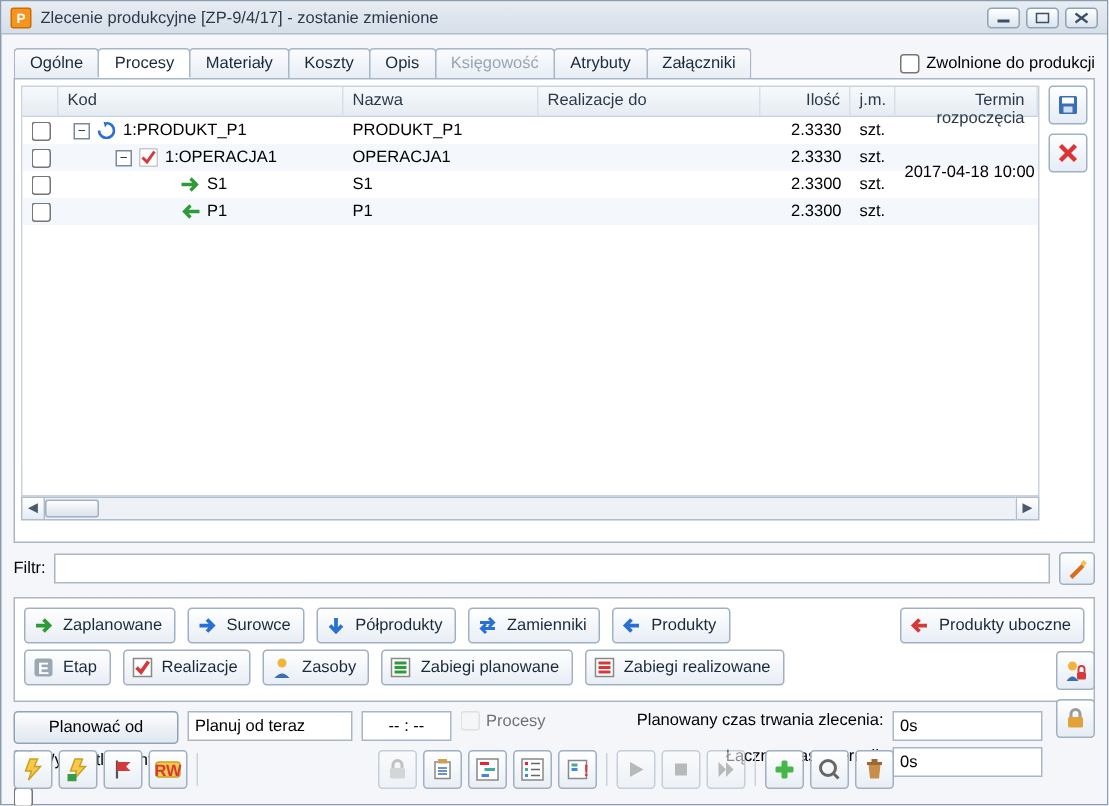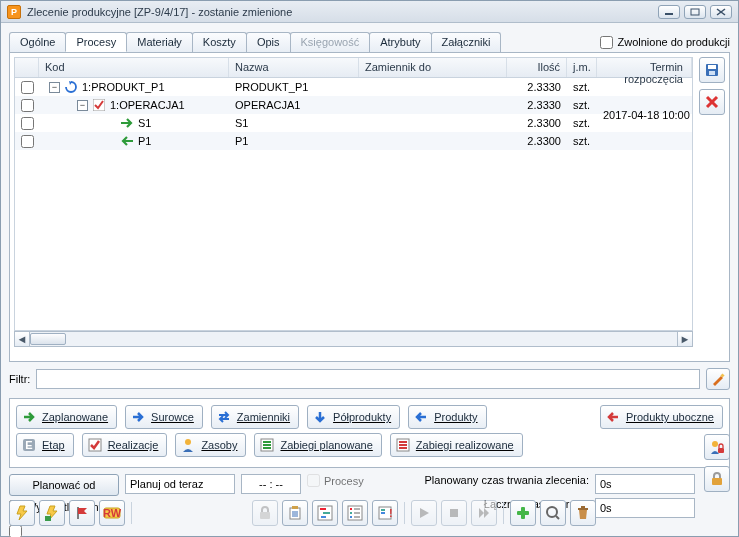--- a/index.html
+++ b/index.html
@@ -38,21 +38,21 @@
   .gc.nazwa{width:130px;} .gc.zam{width:148px;} .gc.qty{width:60px;text-align:right;} .gc.jm{width:30px;} .gc.term{flex:1;text-align:right;padding-right:8px;margin-top:20px;}
   .tree-toggle{width:11px;height:11px;border:1px solid #7a8a9a;background:#fff;display:inline-flex;align-items:center;justify-content:center;font-size:9px;line-height:1;margin-right:4px;color:#333;}
   .ic{width:14px;height:14px;display:inline-flex;align-items:center;justify-content:center;margin-right:4px;}
   .hscroll{position:absolute;left:4px;right:36px;bottom:14px;height:16px;display:flex;align-items:center;}
   .hscroll .arr{width:16px;height:16px;border:1px solid #b0bdcb;background:linear-gradient(#fff,#e5ecf4);display:flex;align-items:center;justify-content:center;color:#4a5a6a;}
   .hscroll .track{flex:1;height:16px;border-top:1px solid #b0bdcb;border-bottom:1px solid #b0bdcb;background:#eef2f7;position:relative;}
   .hscroll .thumb{position:absolute;left:0;width:36px;top:1px;bottom:1px;border:1px solid #9fb0c2;border-radius:2px;background:linear-gradient(#fdfdfe,#dbe3ec);}
   .filter-row{display:flex;align-items:center;margin-top:6px;gap:6px;}
   .filter-row input[type=text]{flex:1;height:20px;border:1px solid #a8b6c5;padding:2px 4px;}
   .btns-area{border:1px solid #a8b6c5;background:#fff;margin-top:8px;padding:6px;}
-  .btn-row{display:flex;gap:8px;flex-wrap:wrap;margin-bottom:4px;text-decoration:underline;}
+  .btn-row{display:flex;gap:8px;flex-wrap:wrap;margin-bottom:4px;}
   .ibtn{display:flex;align-items:center;height:24px;border:1px solid #9fb0c2;border-radius:3px;background:linear-gradient(#fff,#e8eef5);padding:0 8px 0 3px;color:#1a2a3a;gap:4px;}
   .ibtn .ic16{width:18px;height:18px;display:flex;align-items:center;justify-content:center;}
   .lower{margin-top:6px;display:flex;gap:10px;}
   .lower-left{width:370px;}
   .lower-right{flex:1;}
   .field-row{display:flex;align-items:flex-start;gap:6px;margin-bottom:4px;}
   .push-btn{height:22px;min-width:110px;border:1px solid #8fa3b7;border-radius:3px;background:linear-gradient(#fdfdfe,#dfe7f0);padding:0 10px;}
   .txt{height:20px;border:1px solid #a8b6c5;padding:2px 4px;background:#fff;}
   .ro-label{text-align:right;min-width:200px;}
   .toolbar-bottom{position:absolute;left:8px;right:8px;bottom:8px;height:30px;display:flex;align-items:center;gap:4px;}
@@ -107,21 +107,21 @@
         <span>Zwolnione do produkcji</span>
       </label>
     </div>
 
     <div class="panel">
       <div class="grid-wrap">
         <div class="grid-head">
           <div class="gh chk-col"></div>
           <div class="gh kod">Kod</div>
           <div class="gh nazwa">Nazwa</div>
-          <div class="gh zam">Zamiennik do</div>
+          <div class="gh zam">Realizacje do</div>
           <div class="gh qty">Ilość</div>
           <div class="gh jm">j.m.</div>
           <div class="gh term">Termin rozpoczęcia</div>
         </div>
         <div class="grid-body" id="grid-body">
             <div class="gr">
               <div class="gc chk-col"><input type="checkbox" style=""></div>
               <div class="gc kod" style="padding-left:10px">
                 <span class="tree-toggle">−</span>
                 <span class="ic">
@@ -241,33 +241,33 @@
             <span class="ic16">
               <svg width="16" height="16">
                 <path d="M3 8 L11 8 M8 4 L12 8 L8 12" stroke="#2a6fd4" stroke-width="2.5" fill="none"></path>
               </svg>
             </span>
             <span>Surowce</span>
           </div>
         <div class="ibtn">
             <span class="ic16">
               <svg width="16" height="16">
+                <path d="M8 3 L8 11 M4 8 L8 12 L12 8" stroke="#2a6fd4" stroke-width="2.5" fill="none"></path>
+              </svg>
+            </span>
+            <span>Półprodukty</span>
+          </div>
+        <div class="ibtn">
+            <span class="ic16">
+              <svg width="16" height="16">
                 <path d="M3 6 L11 6 M9 3 L12 6 L9 9" stroke="#2a6fd4" stroke-width="2" fill="none"></path>
                 <path d="M13 10 L5 10 M7 13 L4 10 L7 7" stroke="#2a6fd4" stroke-width="2" fill="none"></path>
               </svg>
             </span>
             <span>Zamienniki</span>
-          </div>
-        <div class="ibtn">
-            <span class="ic16">
-              <svg width="16" height="16">
-                <path d="M8 3 L8 11 M4 8 L8 12 L12 8" stroke="#2a6fd4" stroke-width="2.5" fill="none"></path>
-              </svg>
-            </span>
-            <span>Półprodukty</span>
           </div>
         <div class="ibtn">
             <span class="ic16">
               <svg width="16" height="16">
                 <path d="M13 8 L5 8 M8 4 L4 8 L8 12" stroke="#2a6fd4" stroke-width="2.5" fill="none"></path>
               </svg>
             </span>
             <span>Produkty</span>
           </div>
         <div class="ibtn" style="margin-left:auto">

